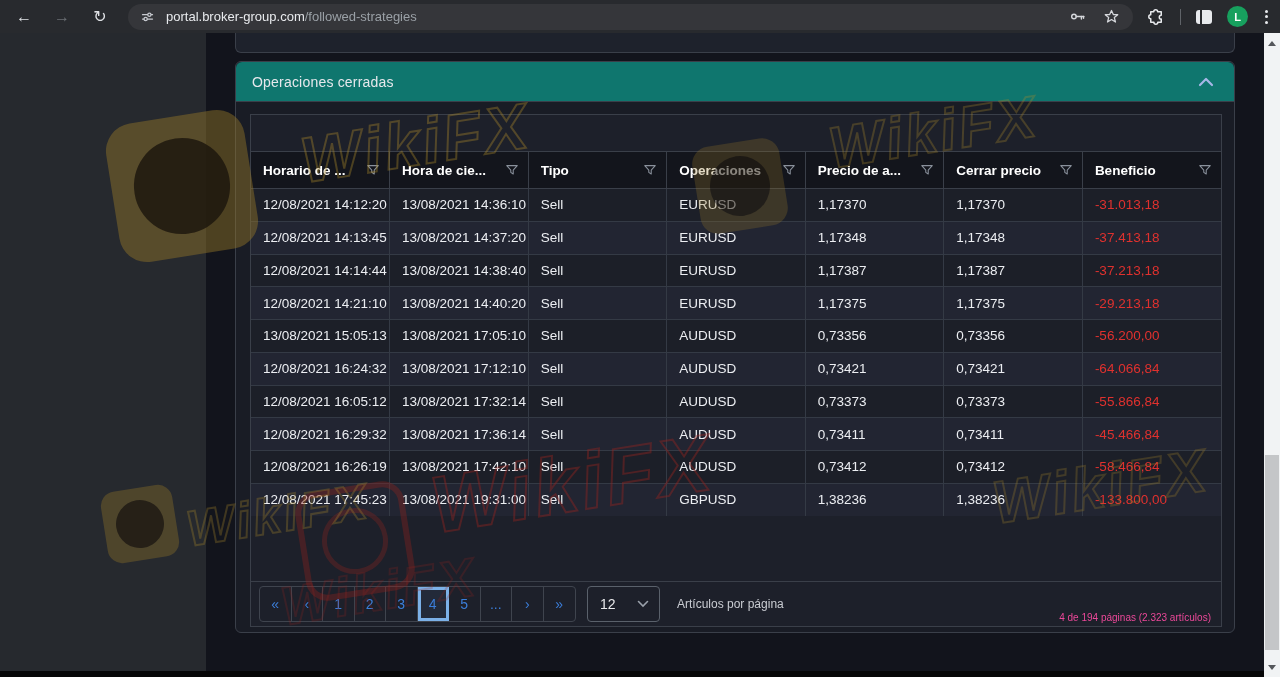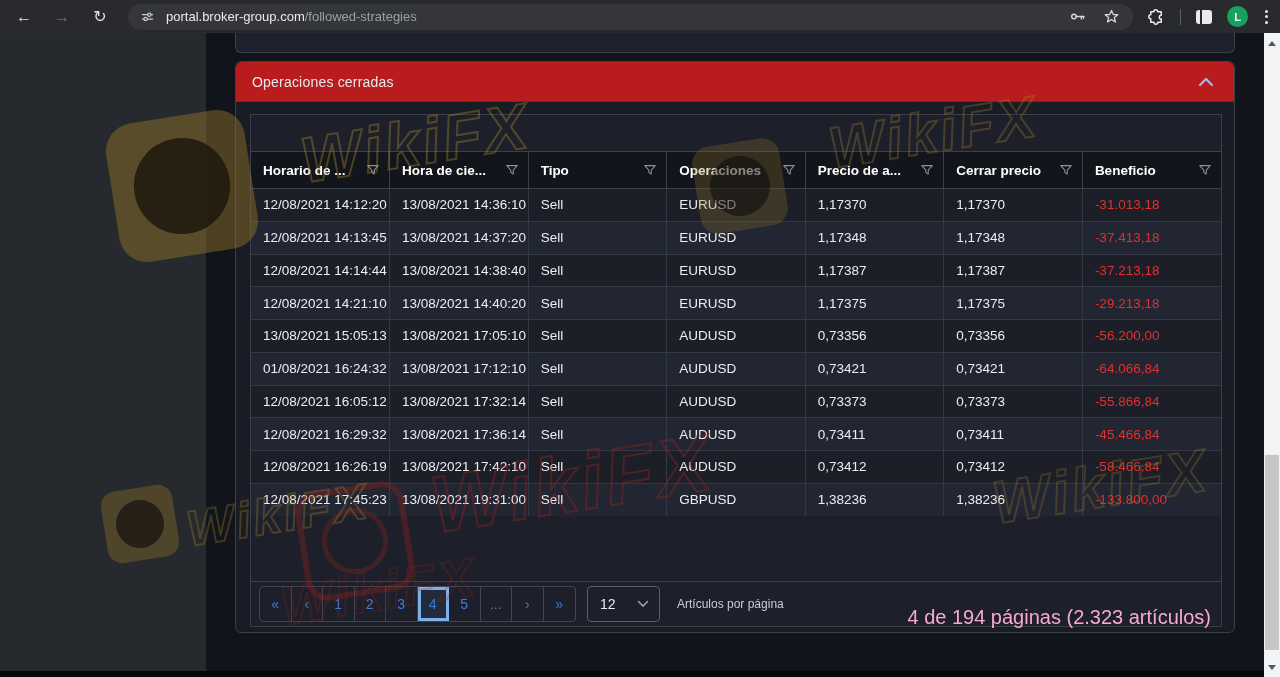--- a/index.html
+++ b/index.html
@@ -32,21 +32,21 @@
   
   .page { position:absolute; top:33px; left:0; width:1280px; height:644px; }
   .sidebar { position:absolute; left:0; top:0; width:206px; height:644px; background:#26292e; }
   .main { position:absolute; left:206px; top:0; width:1058px; height:644px; background:#12141c; }
   .bottom-strip { position:absolute; left:0; bottom:0; width:1264px; height:6px; background:#060607; }
 
   .card-prev { position:absolute; left:29px; top:0; width:1000px; height:20px;
     background:#1e222c; border:1px solid #3a3f49; border-top:none; border-radius:0 0 6px 6px; }
   .card { position:absolute; left:29px; top:28px; width:1000px; height:572px;
     background:#191c25; border:1px solid #3a3f49; border-radius:6px; }
-  .card-header { height:40px; background:#b91c1c; border-radius:6px 6px 0 0;
+  .card-header { height:40px; background:#0f766e; border-radius:6px 6px 0 0;
     border-bottom:1px solid #3a3f49; display:flex; align-items:center; padding:0 16px; }
   .card-title { font-size:14px; color:#e6e8ec; letter-spacing:.2px; }
   .collapse-btn { margin-left:auto; width:24px; height:24px; display:flex; align-items:center;
     justify-content:center; cursor:pointer; }
 
   .grid { position:absolute; left:14px; top:52px; width:972px; height:513px;
     border:1px solid #3a3f49; display:flex; flex-direction:column; background:#1d202a; }
   .grid-toolbar { height:37px; background:#1d202a; border-bottom:1px solid #3a3f49; flex:none; }
   table { width:100%; border-collapse:collapse; table-layout:fixed; flex:none; }
   th { background:#13151c; border-right:1px solid #3a3f49; border-bottom:1px solid #3a3f49; padding:0; }
@@ -67,21 +67,21 @@
   .page-group { display:flex; border:1px solid #3f444e; border-radius:4px; overflow:hidden; height:36px; }
   .page-btn { width:31.5px; height:34px; background:transparent; border:none; border-right:1px solid #3f444e;
     color:#3b7dd8; font-size:14px; font-family:inherit; cursor:pointer; }
   .page-btn:last-child { border-right:none; }
   .page-btn.current { outline:3px solid #7cb1e8; outline-offset:-3px; background:#232a39; }
   .page-size { width:73px; height:36px; margin-left:11px; border:1px solid #5a616b; border-radius:4px;
     display:flex; align-items:center; padding:0 10px 0 12px; cursor:pointer; }
   .page-size-value { font-size:14px; color:#e8e8ea; }
   .page-size .chev { margin-left:auto; display:flex; }
   .per-page-label { margin-left:17px; font-size:12px; color:#c9ccd2; }
-  .pager-summary { margin-left:auto; font-size:20px; color:#f9a8d4; padding-right:2px;margin-top:27px; }
+  .pager-summary { margin-left:auto; font-size:10px; color:#ec4899; padding-right:2px;margin-top:27px; }
 
   
   .scrollbar { position:absolute; right:0; top:0; width:16px; height:644px; background:#f1f3f4; }
   .sb-arrow { position:absolute; left:0; width:16px; height:16px; display:flex; align-items:center; justify-content:center; }
   .sb-up { top:2px; } .sb-down { bottom:2px; }
   .tri-up { width:0; height:0; border-left:4px solid transparent; border-right:4px solid transparent; border-bottom:5px solid #54575b; }
   .tri-down { width:0; height:0; border-left:4px solid transparent; border-right:4px solid transparent; border-top:5px solid #54575b; }
   .sb-thumb { position:absolute; left:1px; top:422px; width:14px; height:195px; background:#c4c6c8; }
 
   
@@ -293,21 +293,21 @@
     <td>13/08/2021 15:05:13</td>
     <td>13/08/2021 17:05:10</td>
     <td>Sell</td>
     <td>AUDUSD</td>
     <td>0,73356</td>
     <td>0,73356</td>
     <td class="neg">-56.200,00</td>
   </tr>
 
   <tr>
-    <td>01/08/2021 16:24:32</td>
+    <td>12/08/2021 16:24:32</td>
     <td>13/08/2021 17:12:10</td>
     <td>Sell</td>
     <td>AUDUSD</td>
     <td>0,73421</td>
     <td>0,73421</td>
     <td class="neg">-64.066,84</td>
   </tr>
 
   <tr>
     <td>12/08/2021 16:05:12</td>

